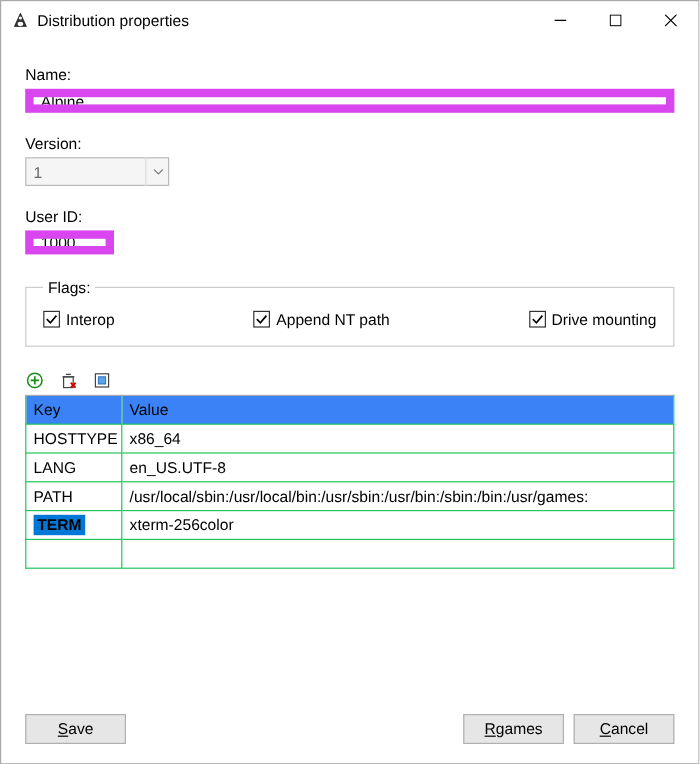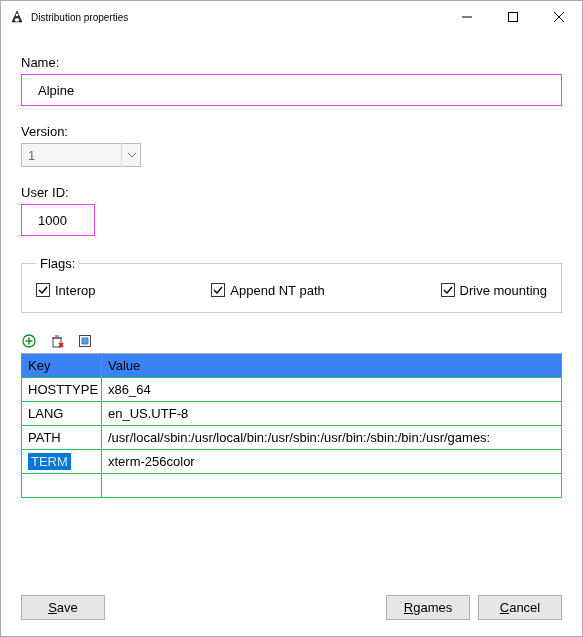--- a/index.html
+++ b/index.html
@@ -23,21 +23,21 @@
     display: flex;
     align-items: center;
     padding-left: 8px;
   }
   .titlebar .app-icon {
     width: 16px; height: 16px;
     margin-right: 6px;
   }
   .titlebar .title-text {
     flex: 1;
-    font-size: 10px;
+    font-size: 13px;
   }
   .titlebar .win-controls {
     display: flex;
     height: 100%;
   }
   .titlebar .win-btn {
     width: 46px;
     display: flex;
     align-items: center;
     justify-content: center;
@@ -49,23 +49,23 @@
     padding: 14px 20px 16px 20px;
     display: flex;
     flex-direction: column;
   }
   .field-label {
     margin-top: 8px;
     margin-bottom: 4px;
   }
   .text-input {
     width: 100%;
-    height: 32px;
-    border: 1px solid #d946ef;
-    padding: 2px 16px;
+    height: 20px;
+    border: 7px solid #d946ef;
+    padding: 2px 6px;
     font-family: inherit;
     font-size: 13px;
     background: #fff;
   }
   .text-input.small { width: 74px; }
   .select-wrap {
     position: relative;
     width: 120px;
   }
   .select-input {
@@ -143,22 +143,23 @@
     font-size: 13px;
   }
   .env-table th {
     background: #3b82f6;
     border-top: none;
   }
   .env-table td.key-cell { width: 80px; }
   .env-table th:first-child { width: 80px; }
   .sel-key {
     background: #0078d7;
-    color: #e5e5e5;
+    color: #000000;
     padding: 1px 3px;
+    font-weight: bold;
   }
   .empty-row td { height: 24px; }
   .button-row {
     margin-top: auto;
     display: flex;
     gap: 8px;
   }
   .spacer { flex: 1; }
   .btn {
     min-width: 84px;

